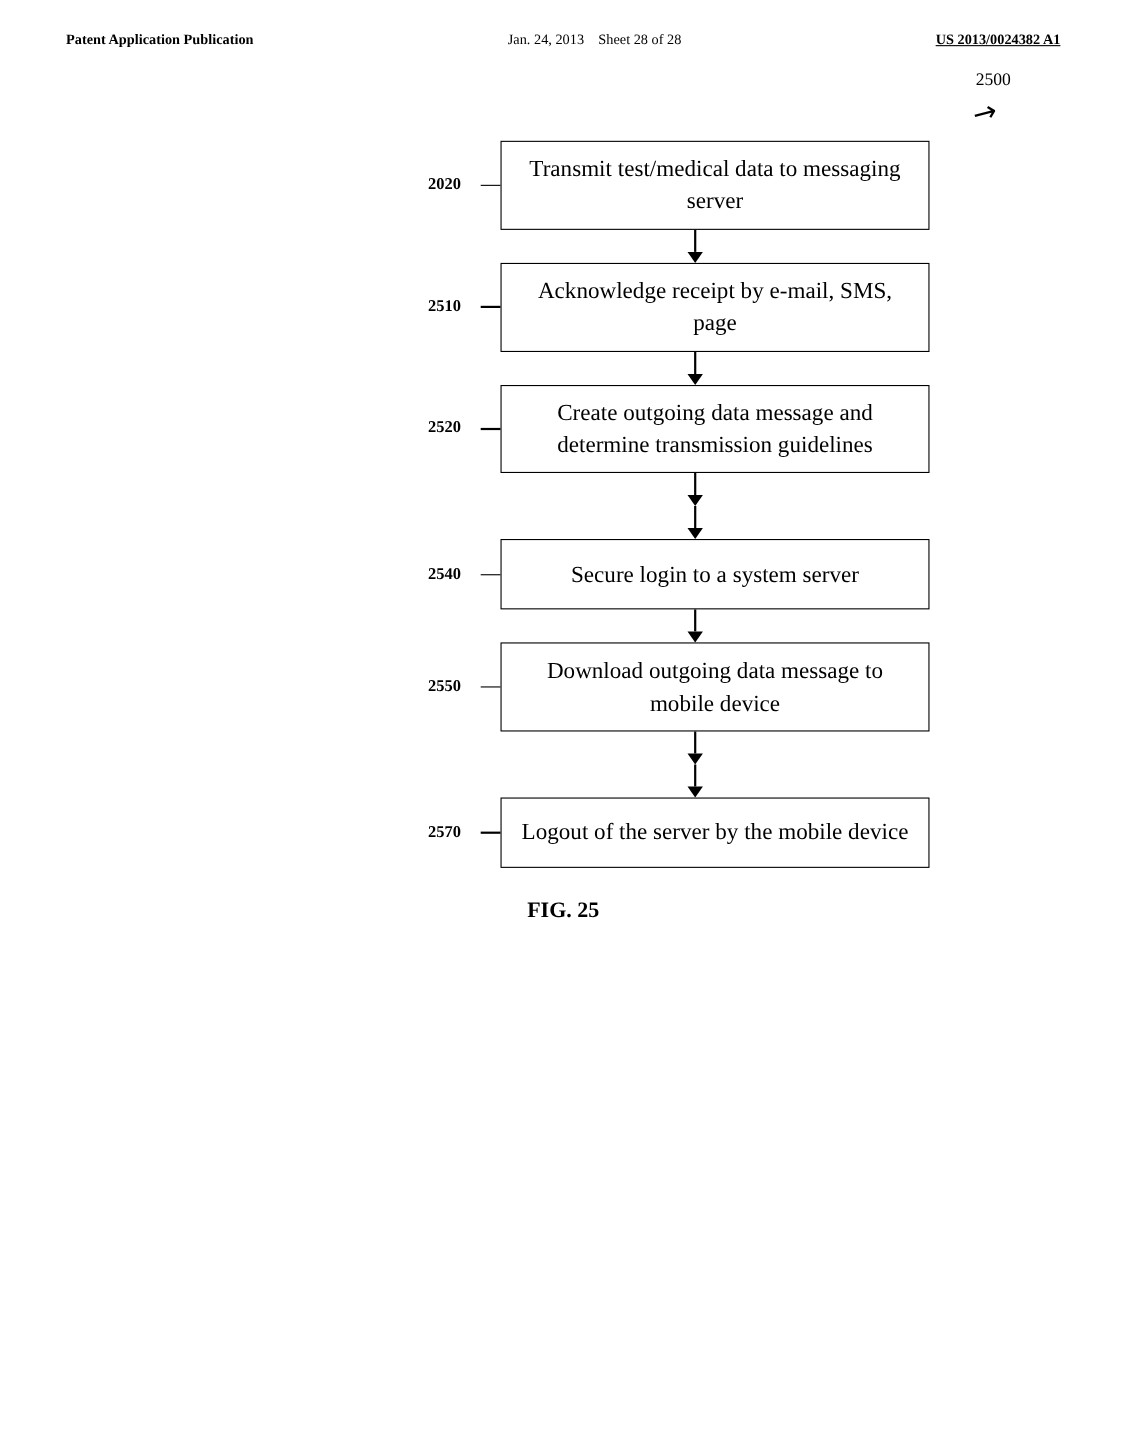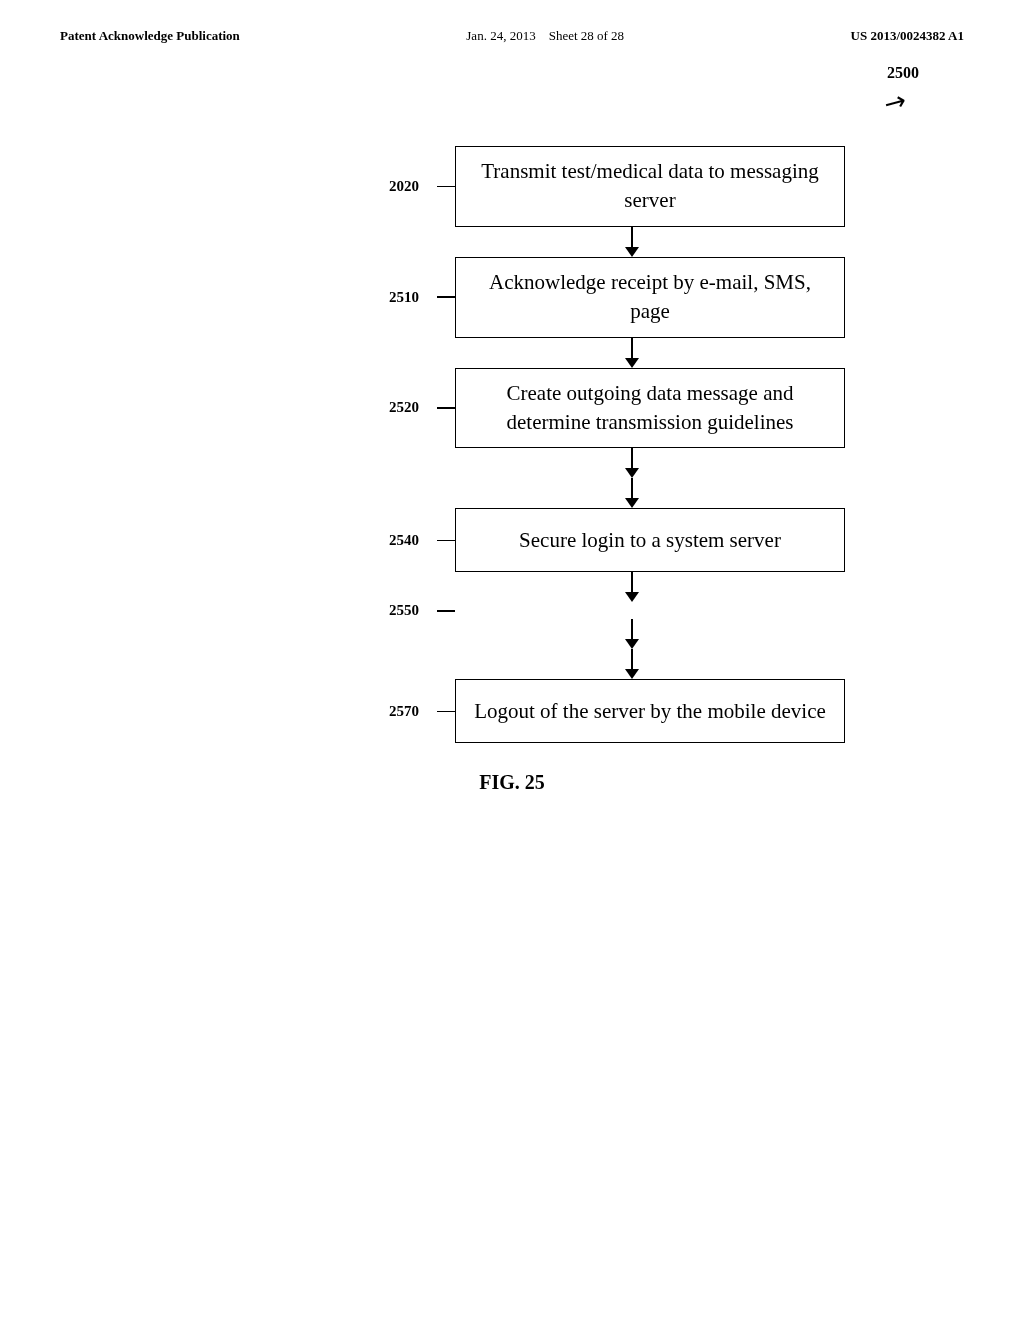--- a/index.html
+++ b/index.html
@@ -24,36 +24,37 @@
     .header-left {
       font-weight: bold;
     }
 
     .header-center {
       text-align: left;
     }
 
     .header-right {
       font-weight: bold;
+      text-decoration: underline;
     }
 
     .diagram-container {
       position: relative;
       width: 100%;
       padding: 20px 0;
       display: flex;
       flex-direction: column;
       align-items: center;
     }
 
     .flow-wrapper {
       display: flex;
       flex-direction: column;
       align-items: flex-start;
-      margin-top: 82px;
+      margin-top: 64px;
       margin-left: 170px;
       position: relative;
     }
 
     .flow-step {
       display: flex;
       align-items: center;
       position: relative;
     }
 
@@ -118,31 +119,31 @@
       width: 18px;
       height: 1.5px;
       background: #000;
       flex-shrink: 0;
     }
   </style>
 </head>
 <body>
 
 <div class="header">
-  <div class="header-left">Patent Acknowledge Publication</div>
+  <div class="header-left">Patent Application Publication</div>
   <div class="header-center">
     <span>Jan. 24, 2013</span>&nbsp;&nbsp;&nbsp;
     <span>Sheet 28 of 28</span>
   </div>
   <div class="header-right">US 2013/0024382 A1</div>
 </div>
 
 <div class="diagram-container">
 
-  <div style="position:absolute; top: 20px; right: 105px; font-size:16px; font-weight:bold;">2500</div>
+  <div style="position:absolute; top: 20px; right: 105px; font-size:16px; font-weight:normal;">2500</div>
   <div style="position:absolute; top: 44px; right: 118px; font-size: 26px; font-weight: normal; transform: rotate(210deg); display:inline-block;">↙</div>
 
   <div class="flow-wrapper" id="flow-wrapper">
   <div class="flow-step">
         <div class="step-label">2020</div>
         <div class="step-label-connector"></div>
         <div class="step-box">Transmit test/medical data to messaging server</div>
       </div>
       <div class="arrow-down"></div>
       <div class="flow-step">
@@ -160,20 +161,21 @@
       <div class="arrow-down"></div>
       <div class="flow-step">
         <div class="step-label">2540</div>
         <div class="step-label-connector"></div>
         <div class="step-box">Secure login to a system server</div>
       </div>
       <div class="arrow-down"></div>
       <div class="flow-step">
         <div class="step-label">2550</div>
         <div class="step-label-connector"></div>
+        <div class="step-box">Download outgoing data message to mobile device</div>
       </div>
       <div class="arrow-down"></div>
       <div class="arrow-down"></div>
       <div class="flow-step">
         <div class="step-label">2570</div>
         <div class="step-label-connector"></div>
         <div class="step-box">Logout of the server by the mobile device</div>
       </div>
     </div>
 

